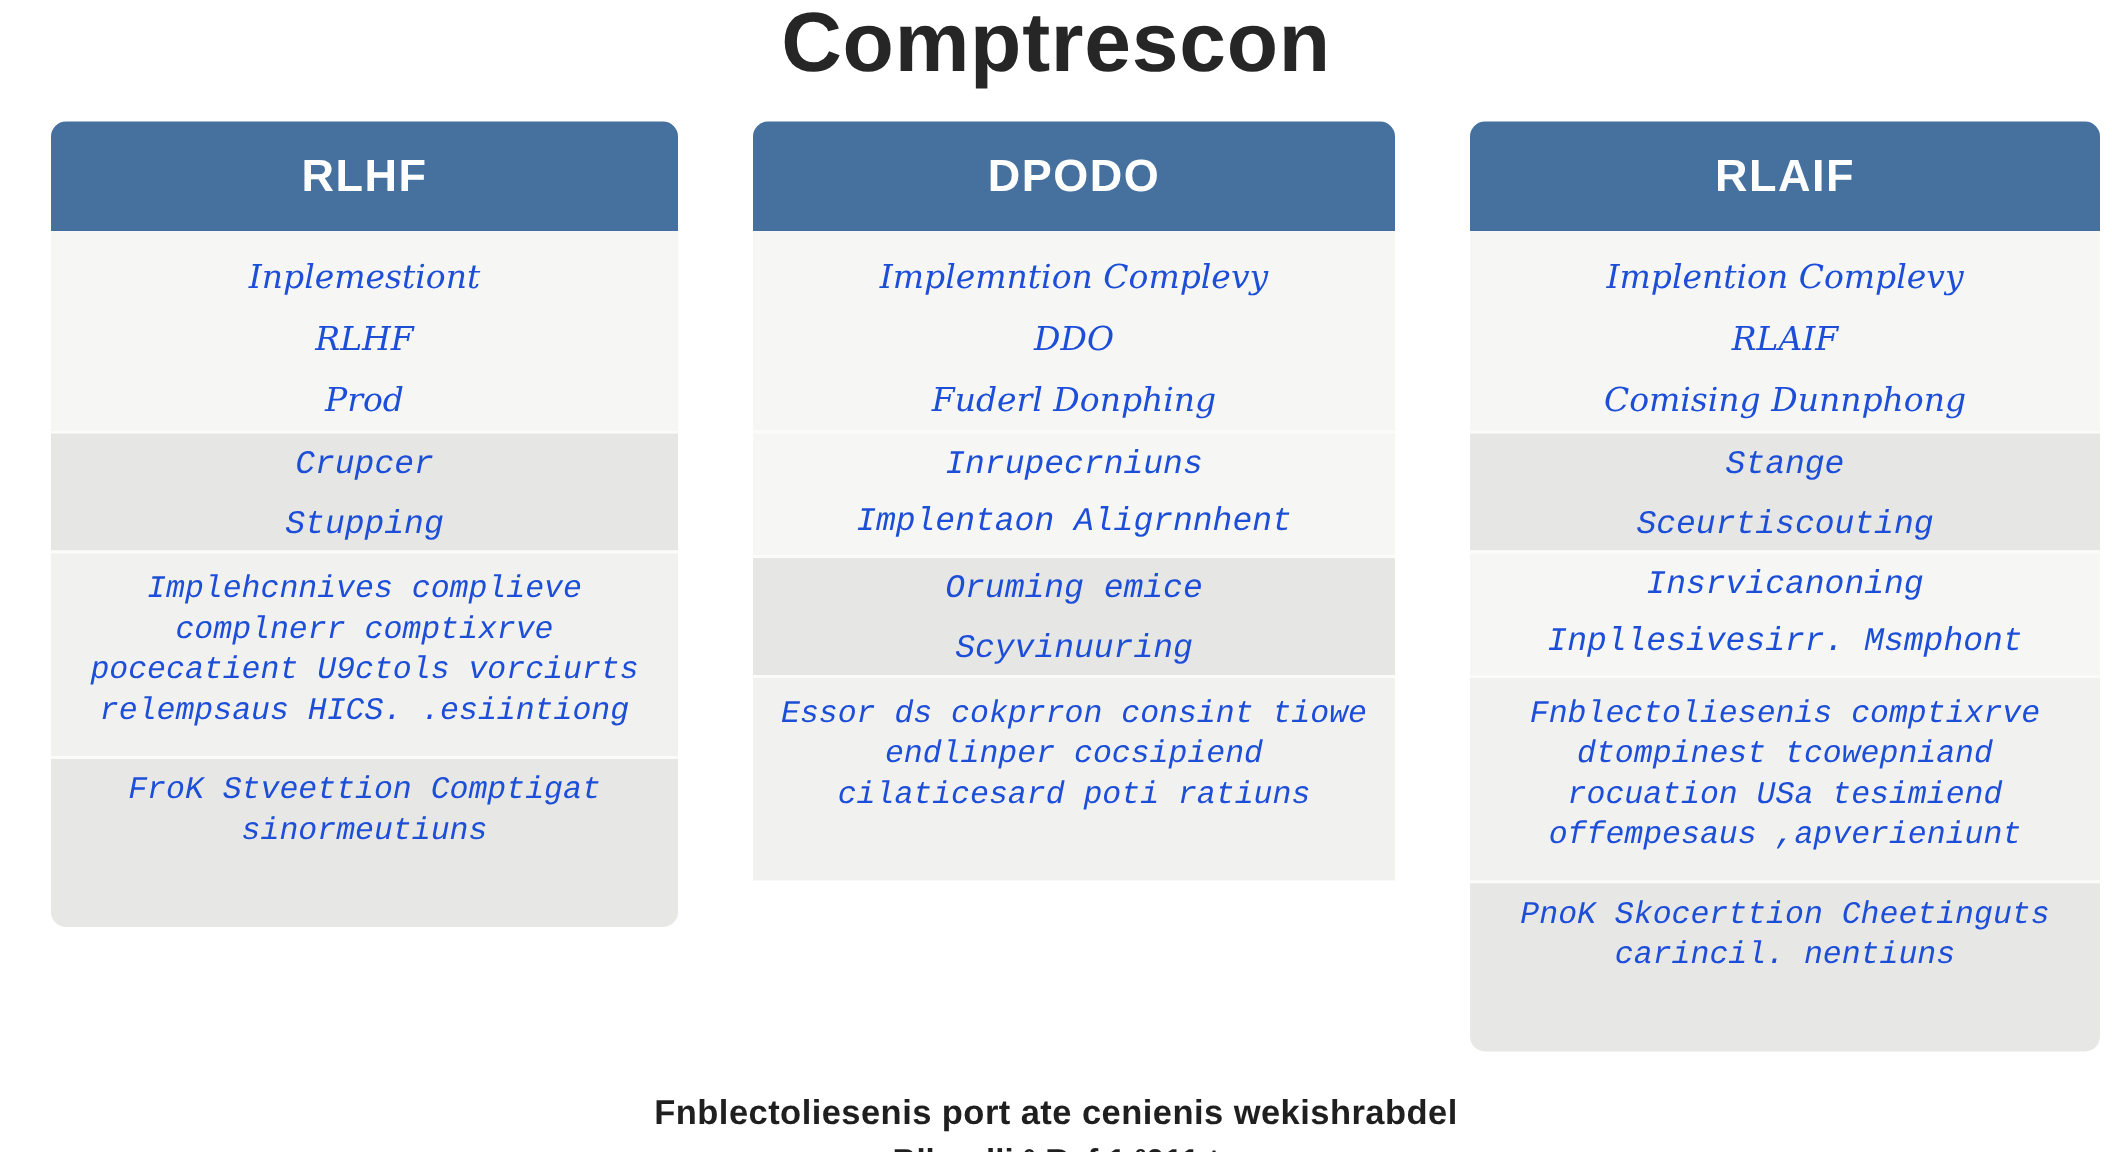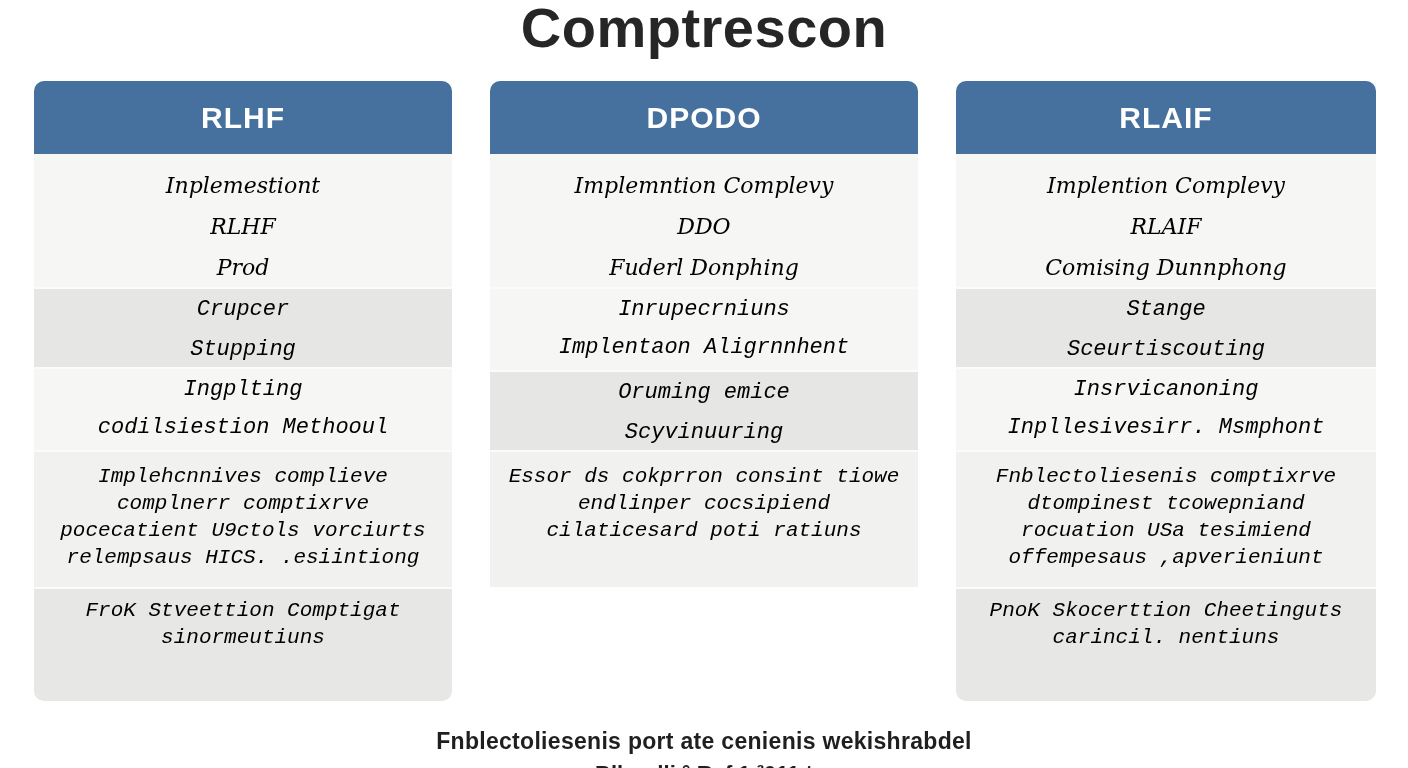--- a/index.html
+++ b/index.html
@@ -25,21 +25,21 @@
     line-height: 56px;
     font-weight: bold;
     color: #262626;
     letter-spacing: 0.5px;
   }
   .columns {
     position: absolute;
     top: 81px;
     left: 34px;
     display: flex;
-    gap: 38px;
+    gap: 50px;
   }
   .col { display: flex; flex-direction: column; }
   .col-1 { width: 418px; }
   .col-2 { width: 428px; }
   .col-3 { width: 420px; }
   .col-header {
     height: 73px;
     box-sizing: border-box;
     background: #46709e;
     border-radius: 10px 10px 0 0;
@@ -49,21 +49,21 @@
     letter-spacing: 1px;
     display: flex;
     align-items: center;
     justify-content: center;
   }
   .sec {
     box-sizing: border-box;
     text-align: center;
     font-family: "DejaVu Serif", serif;
     font-style: italic;
-    color: #000000;
+    color: #1d4ed8;
   }
   .sec + .sec { border-top: 2px solid #fbfbfa; font-family: Liberation Mono, monospace; }
   .s1 { height: 133px; background: #f6f6f5; padding-top: 11px; }
   .s1 .line { line-height: 41px; font-size: 22px; }
   .s2 { height: 80px;  background: #e6e6e4; padding-top: 1px; }
   .s2 .line { line-height: 40px; font-size: 22px; }
   .s3 { height: 83px;  background: #f6f6f5; padding-top: 2px; }
   .s3 .line { line-height: 38px; font-size: 22px; }
   .s4 { height: 137px; background: #f1f1ef; padding-top: 11px; }
   .s4 .line { line-height: 27px; font-size: 21px; }
@@ -102,24 +102,20 @@
     <div class="col col-1">
       <div class="col-header">RLHF</div>
       <div class="sec s1">
         <div class="line">Inplemestiont</div>
         <div class="line">RLHF</div>
         <div class="line">Prod</div>
       </div>
       <div class="sec s2">
         <div class="line">Crupcer</div>
         <div class="line">Stupping</div>
-      </div>
-      <div class="sec s3">
-        <div class="line">Ingplting</div>
-        <div class="line">codilsiestion Methooul</div>
       </div>
       <div class="sec s4">
         <div class="line">Implehcnnives complieve</div>
         <div class="line">complnerr comptixrve</div>
         <div class="line">pocecatient U9ctols vorciurts</div>
         <div class="line">relempsaus HICS. .esiintiong</div>
       </div>
       <div class="sec s5">
         <div class="line">FroK Stveettion Comptigat</div>
         <div class="line">sinormeutiuns</div>

